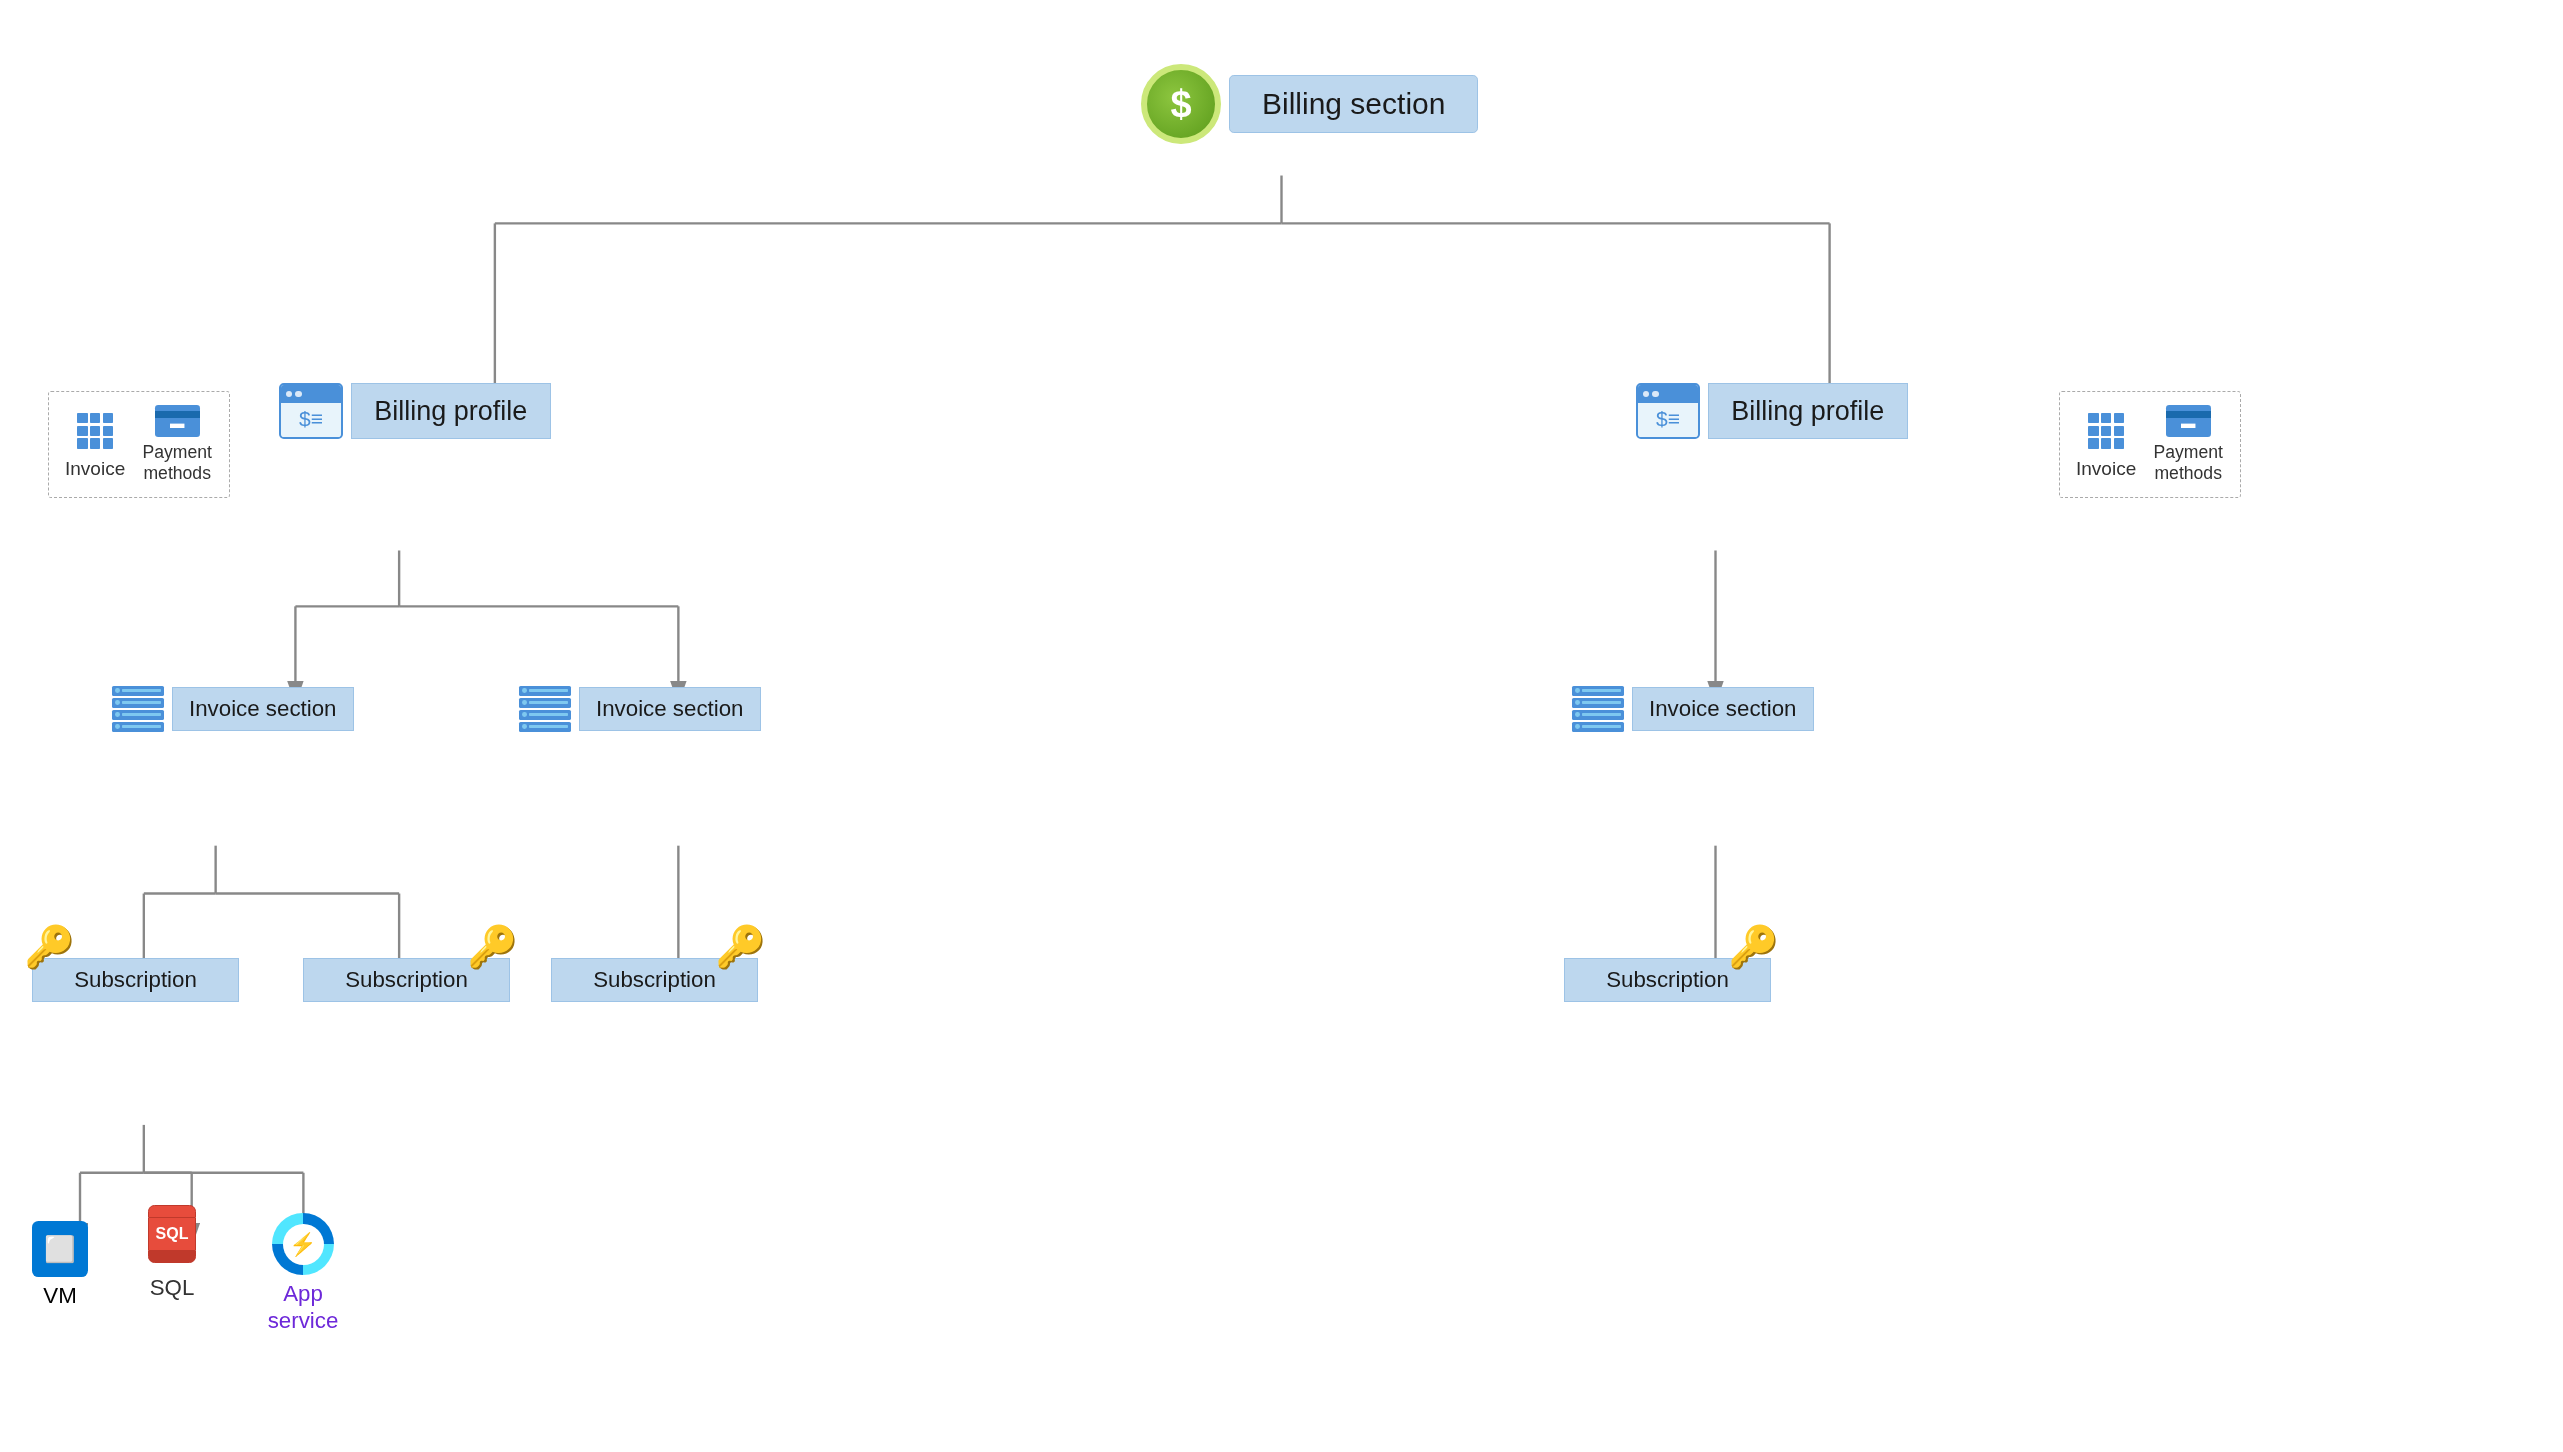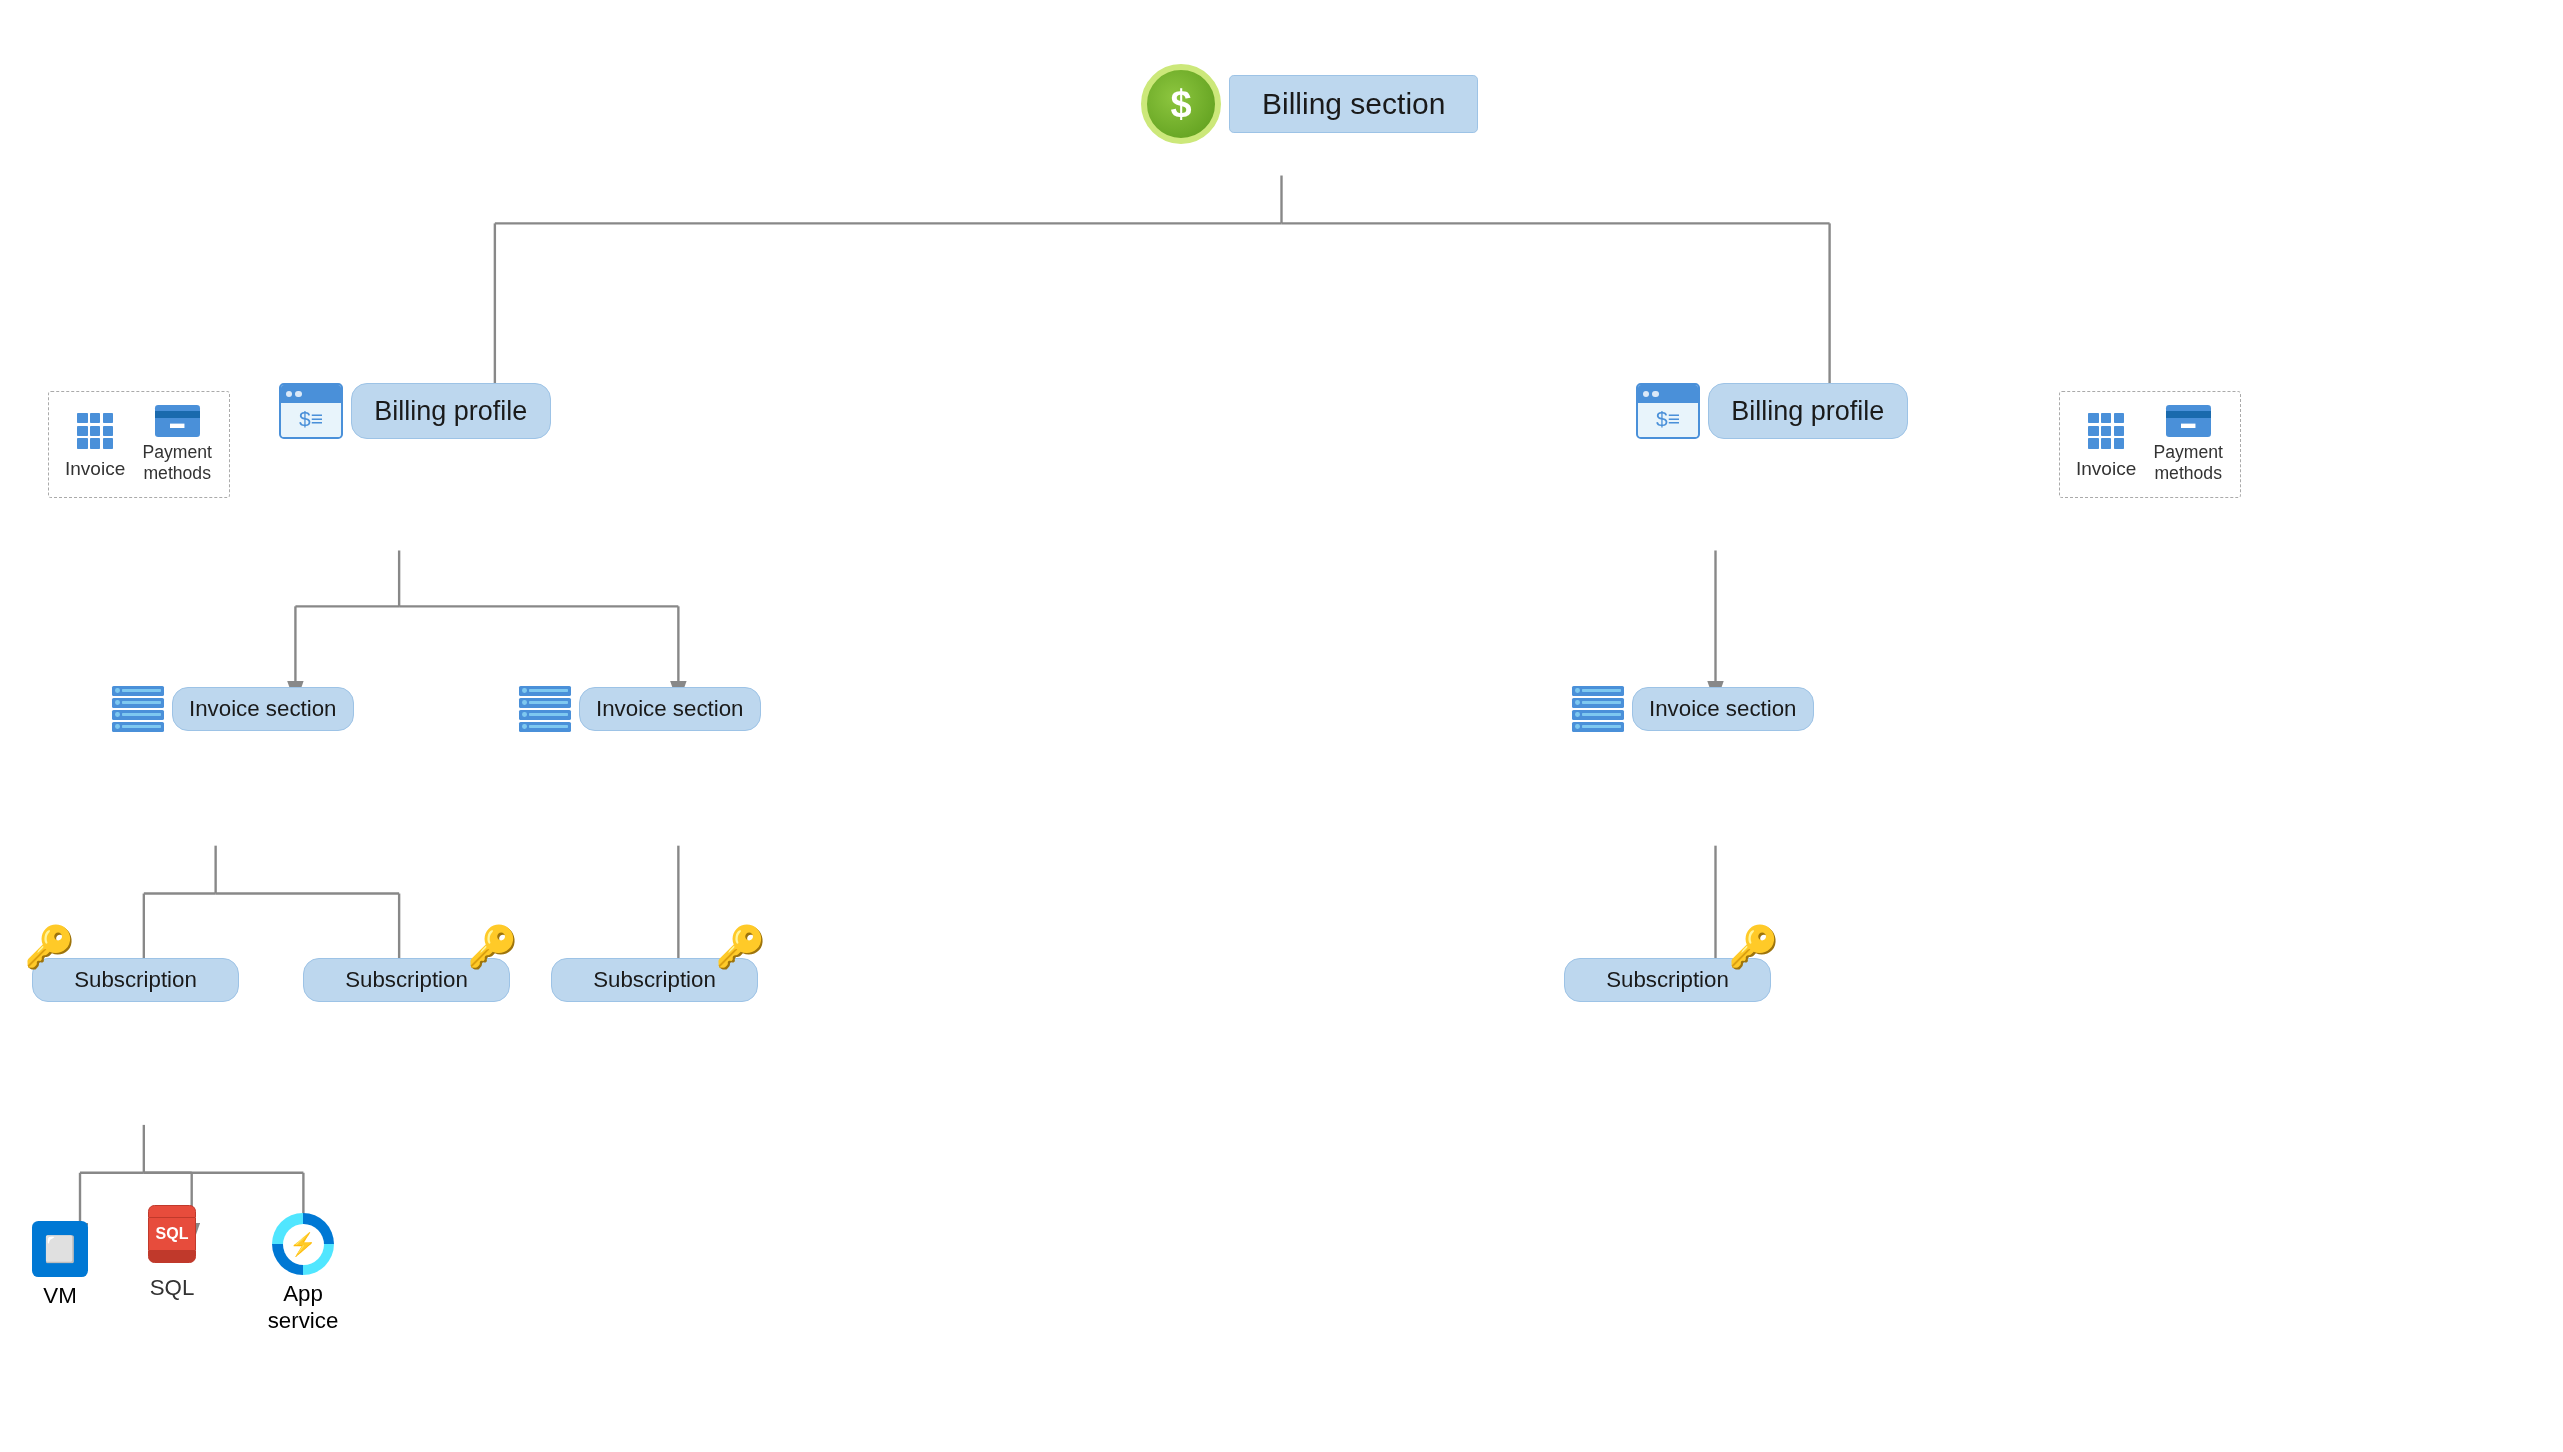--- a/index.html
+++ b/index.html
@@ -33,21 +33,21 @@
       display: flex;
       align-items: center;
       justify-content: center;
       text-align: center;
     }
 
     
     .box {
       background: #bdd7ee;
       border: 1.6px solid #9dc3e6;
-      border-radius: 16px;
+      border-radius: 0;
       padding: 8px 16px;
       font-size: 22.3px;
       font-weight: 400;
       color: #1a1a1a;
       white-space: nowrap;
     }
 
     .box-large {
       font-size: 27px;
       padding: 11.2px 22.3px;
@@ -374,17 +374,17 @@
     <span style="font-size:22.3px; color:#333;">SQL</span>
   </div>
 
   <div class="node" style="left: 263px; top: 1213px; flex-direction:column; gap:6.4px;">
 
     <div style="width:62px; height:62px; border-radius:50%; background:conic-gradient(#0078d4 0% 25%, #50e6ff 25% 50%, #0078d4 50% 75%, #50e6ff 75% 100%); display:flex; align-items:center; justify-content:center;">
       <div style="width:41px; height:41px; border-radius:50%; background:white; display:flex; align-items:center; justify-content:center;">
         <span style="font-size:22.3px;">⚡</span>
       </div>
     </div>
-    <span style="font-size:22.3px; color:#000000; text-align:center; max-width:80px; line-height:1.2;">App service</span>
+    <span style="font-size:22.3px; color:#6d28d9; text-align:center; max-width:80px; line-height:1.2;">App service</span>
   </div>
 
 </div>
 
 
 </body></html>

